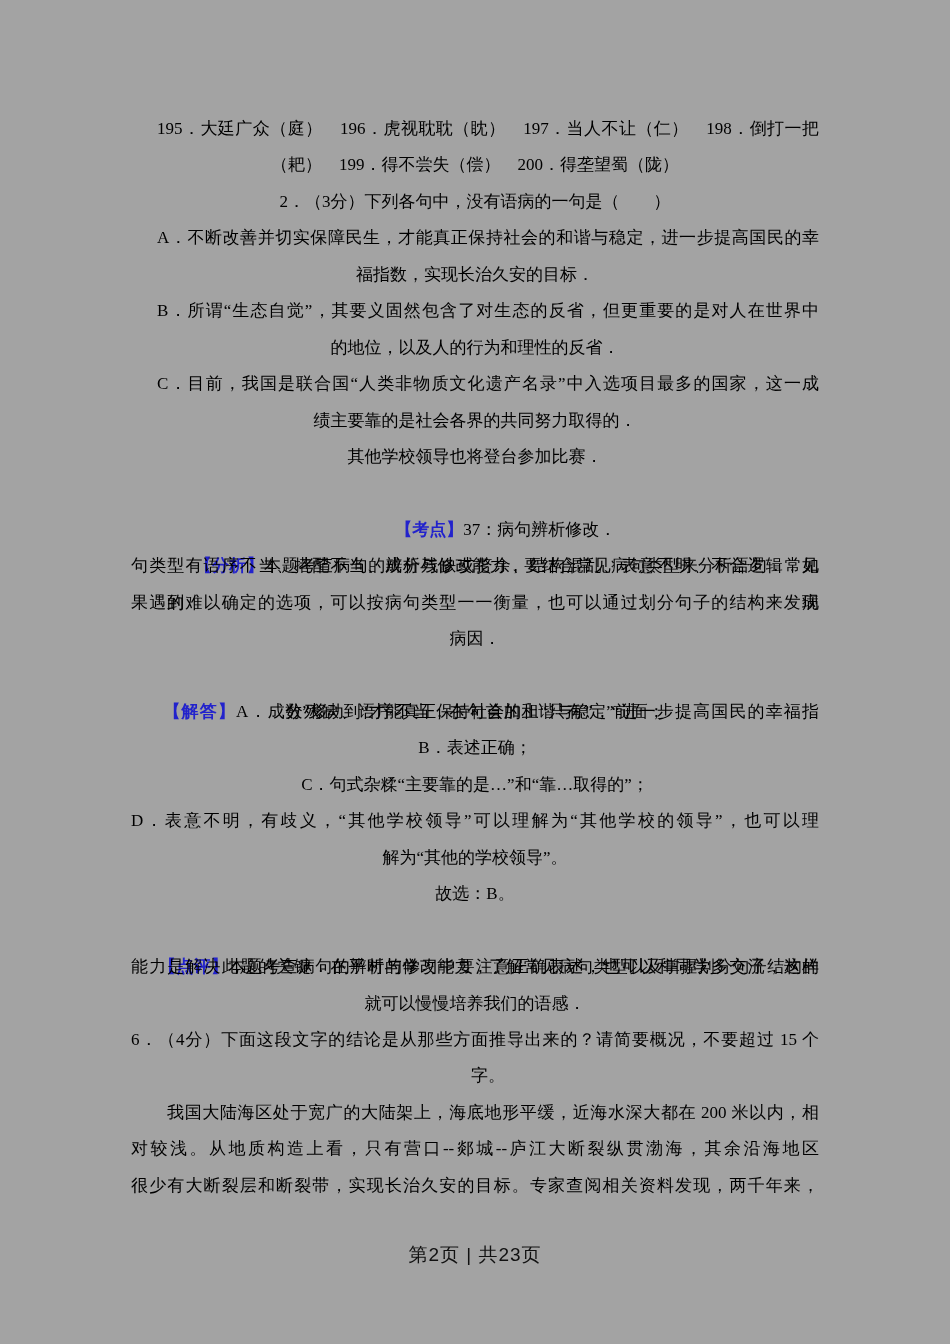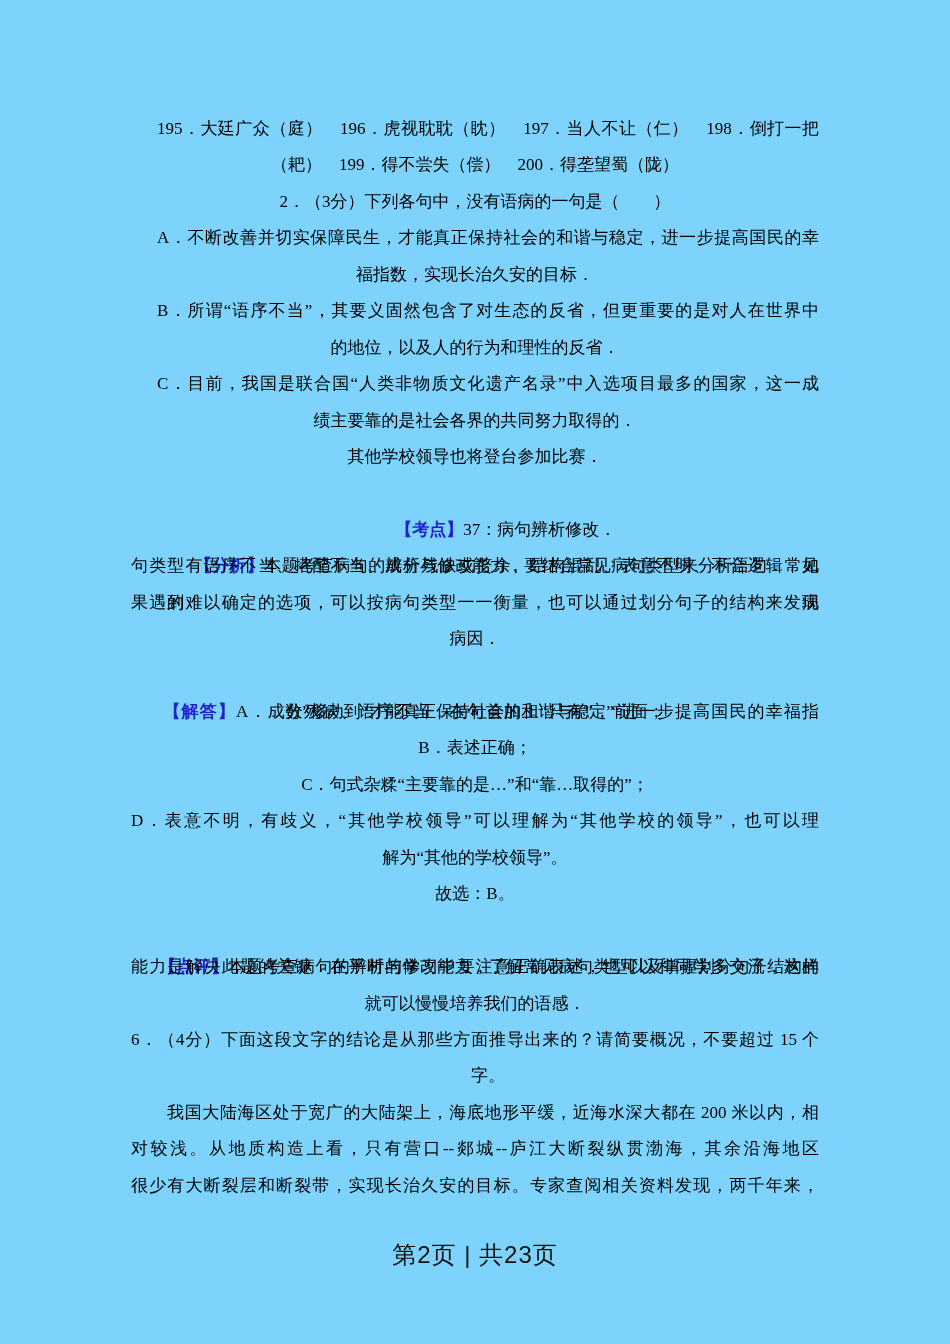--- a/index.html
+++ b/index.html
@@ -4,21 +4,21 @@
 <style>
   html, body {
     margin: 0;
     padding: 0;
     background: #ffffff;
   }
   .page {
     position: relative;
     width: 950px;
     height: 1344px;
-    background: #7dd3fc;
+    background: #a3a3a3;
     font-family: "Liberation Serif", "DejaVu Serif", serif;
     color: #000000;
     overflow: hidden;
   }
   .content {
     position: absolute;
     left: 131px;
     top: 111px;
     width: 688px;
     font-size: 17px;
@@ -38,37 +38,37 @@
   .i1 { padding-left: 26px; }
   .i2 { padding-left: 36px; }
   .tag { color: #2222CC; font-weight: bold; }
   .footer {
     position: absolute;
     left: 0;
     top: 1241px;
     width: 950px;
     text-align: center;
     font-family: "Liberation Sans", "DejaVu Sans", sans-serif;
-    font-size: 24px;
+    font-size: 19px;
     line-height: 28px;
     letter-spacing: 1px;
     color: #111111;
   }
 </style>
 </head>
 <body>
 
 <div class="page">
   <div class="content">
     <div class="ln i1 f">195．大廷广众（庭）　196．虎视耽耽（眈）　197．当人不让（仁）　198．倒打一把</div>
     <div class="ln">（耙）　199．得不尝失（偿）　200．得垄望蜀（陇）</div>
     <div class="ln">2．（3分）下列各句中，没有语病的一句是（　　）</div>
     <div class="ln i1 f">A．不断改善并切实保障民生，才能真正保持社会的和谐与稳定，进一步提高国民的幸</div>
     <div class="ln">福指数，实现长治久安的目标．</div>
-    <div class="ln i1 f">B．所谓“语序不当”，其要义固然包含了对生态的反省，但更重要的是对人在世界中</div>
+    <div class="ln i1 f">B．所谓“生态自觉”，其要义固然包含了对生态的反省，但更重要的是对人在世界中</div>
     <div class="ln">的地位，以及人的行为和理性的反省．</div>
     <div class="ln i1 f">C．目前，我国是联合国“人类非物质文化遗产名录”中入选项目最多的国家，这一成</div>
     <div class="ln">绩主要靠的是社会各界的共同努力取得的．</div>
     <div class="ln">其他学校领导也将登台参加比赛．</div>
     <div class="ln i2">
       <span class="tag">【考点】</span><span>37：病句辨析修改．</span>
     </div>
     <div class="ln i2 f">
       <span class="tag">【分析】</span><span>本题考查病句的辨析与修改能力，要结合常见病句类型来分析语句．常见的病</span>
     </div>

